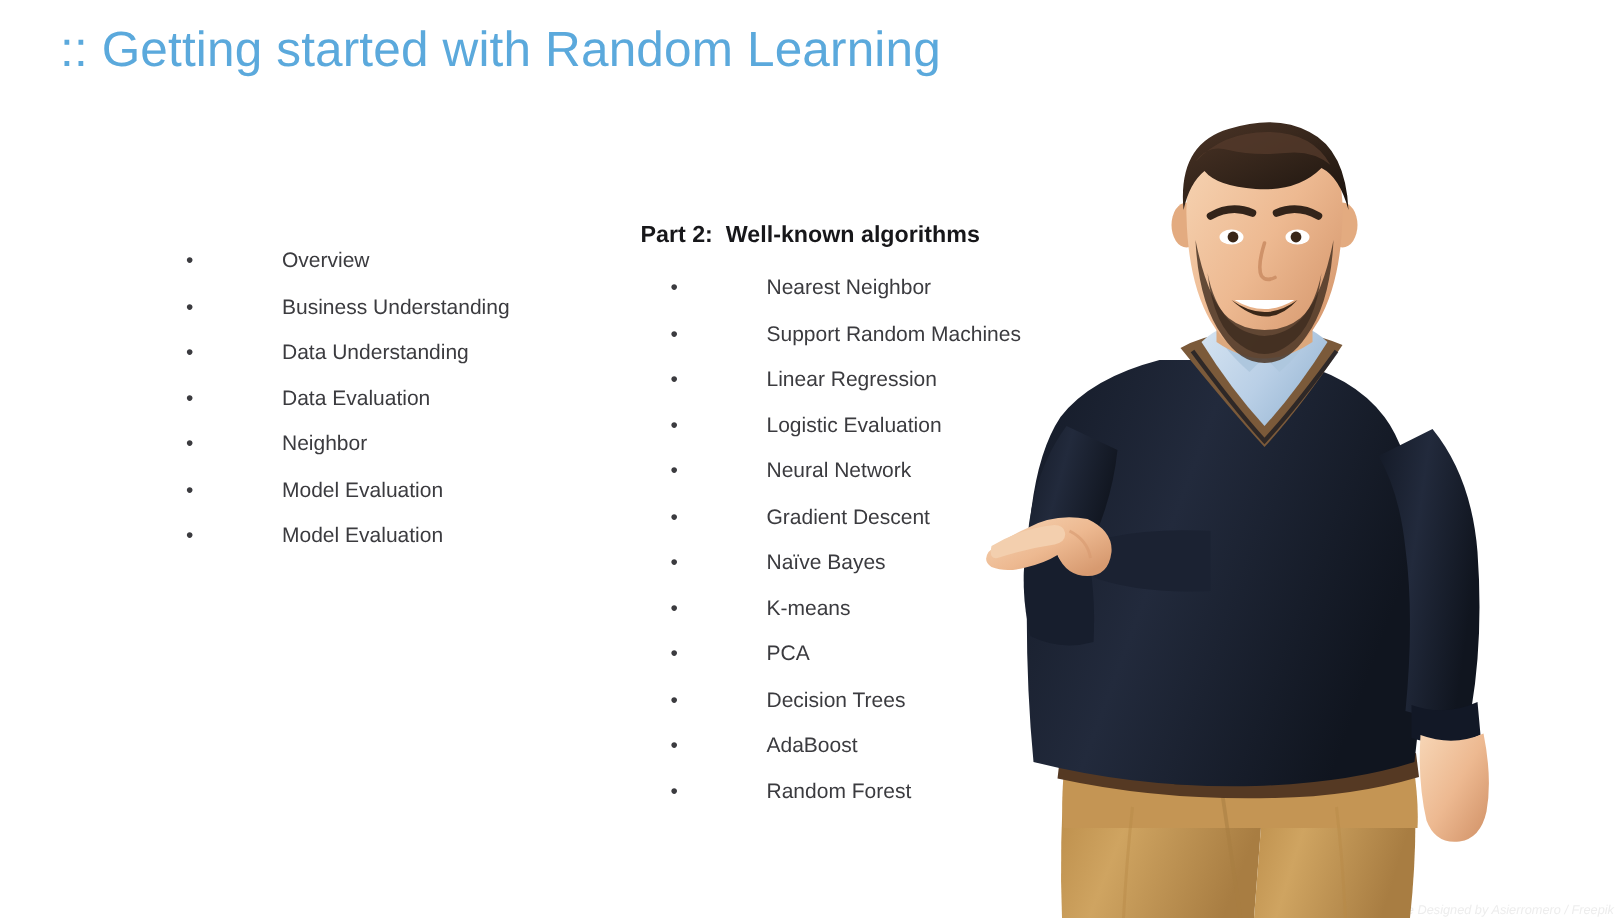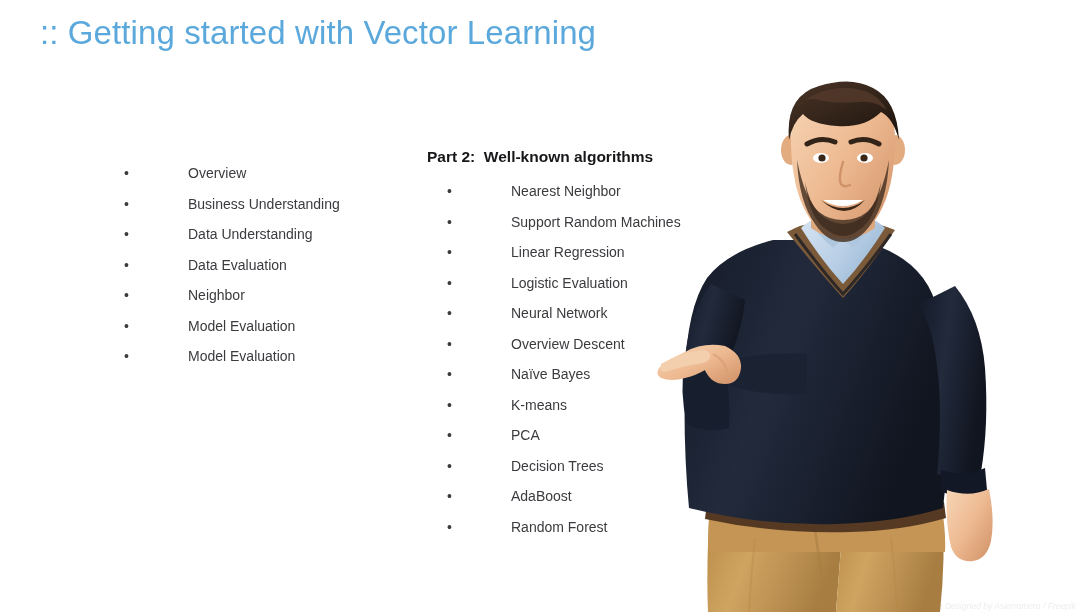--- a/index.html
+++ b/index.html
@@ -118,21 +118,21 @@
     width: 425px;
     height: 534px;
   }
   .photo svg { display: block; width: 100%; height: 100%; }
 </style>
 </head>
 <body>
 
 <div class="slide">
 
-  <div class="title">:: Getting started with Vector Learning</div>
+  <div class="title">:: Getting started with Random Learning</div>
 
   <div class="column col-left">
     <ul class="items">
       <li>
         <span class="bullet">•</span>
         <span class="item-label">Overview</span>
       </li>
       <li>
         <span class="bullet">•</span>
         <span class="item-label">Business Understanding</span>
@@ -178,21 +178,21 @@
       <li>
         <span class="bullet">•</span>
         <span class="item-label">Logistic Evaluation</span>
       </li>
       <li>
         <span class="bullet">•</span>
         <span class="item-label">Neural Network</span>
       </li>
       <li>
         <span class="bullet">•</span>
-        <span class="item-label">Overview Descent</span>
+        <span class="item-label">Gradient Descent</span>
       </li>
       <li>
         <span class="bullet">•</span>
         <span class="item-label">Naïve Bayes</span>
       </li>
       <li>
         <span class="bullet">•</span>
         <span class="item-label">K-means</span>
       </li>
       <li>

